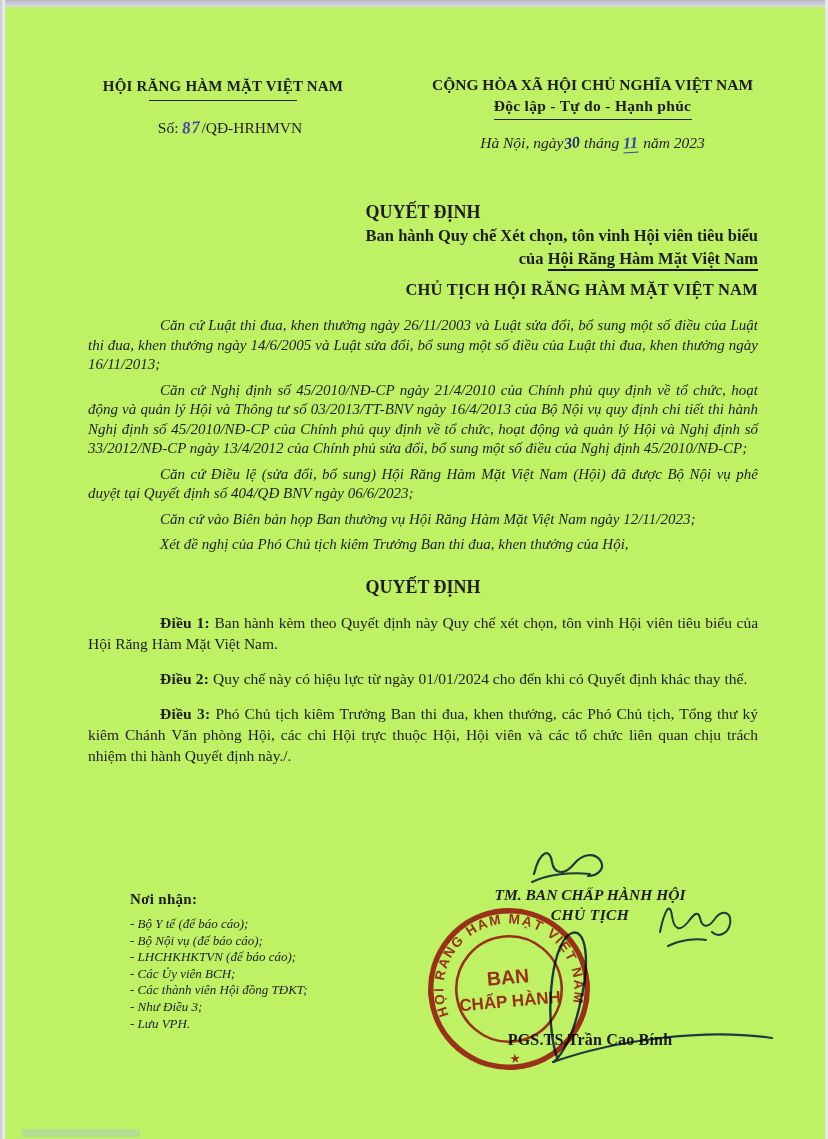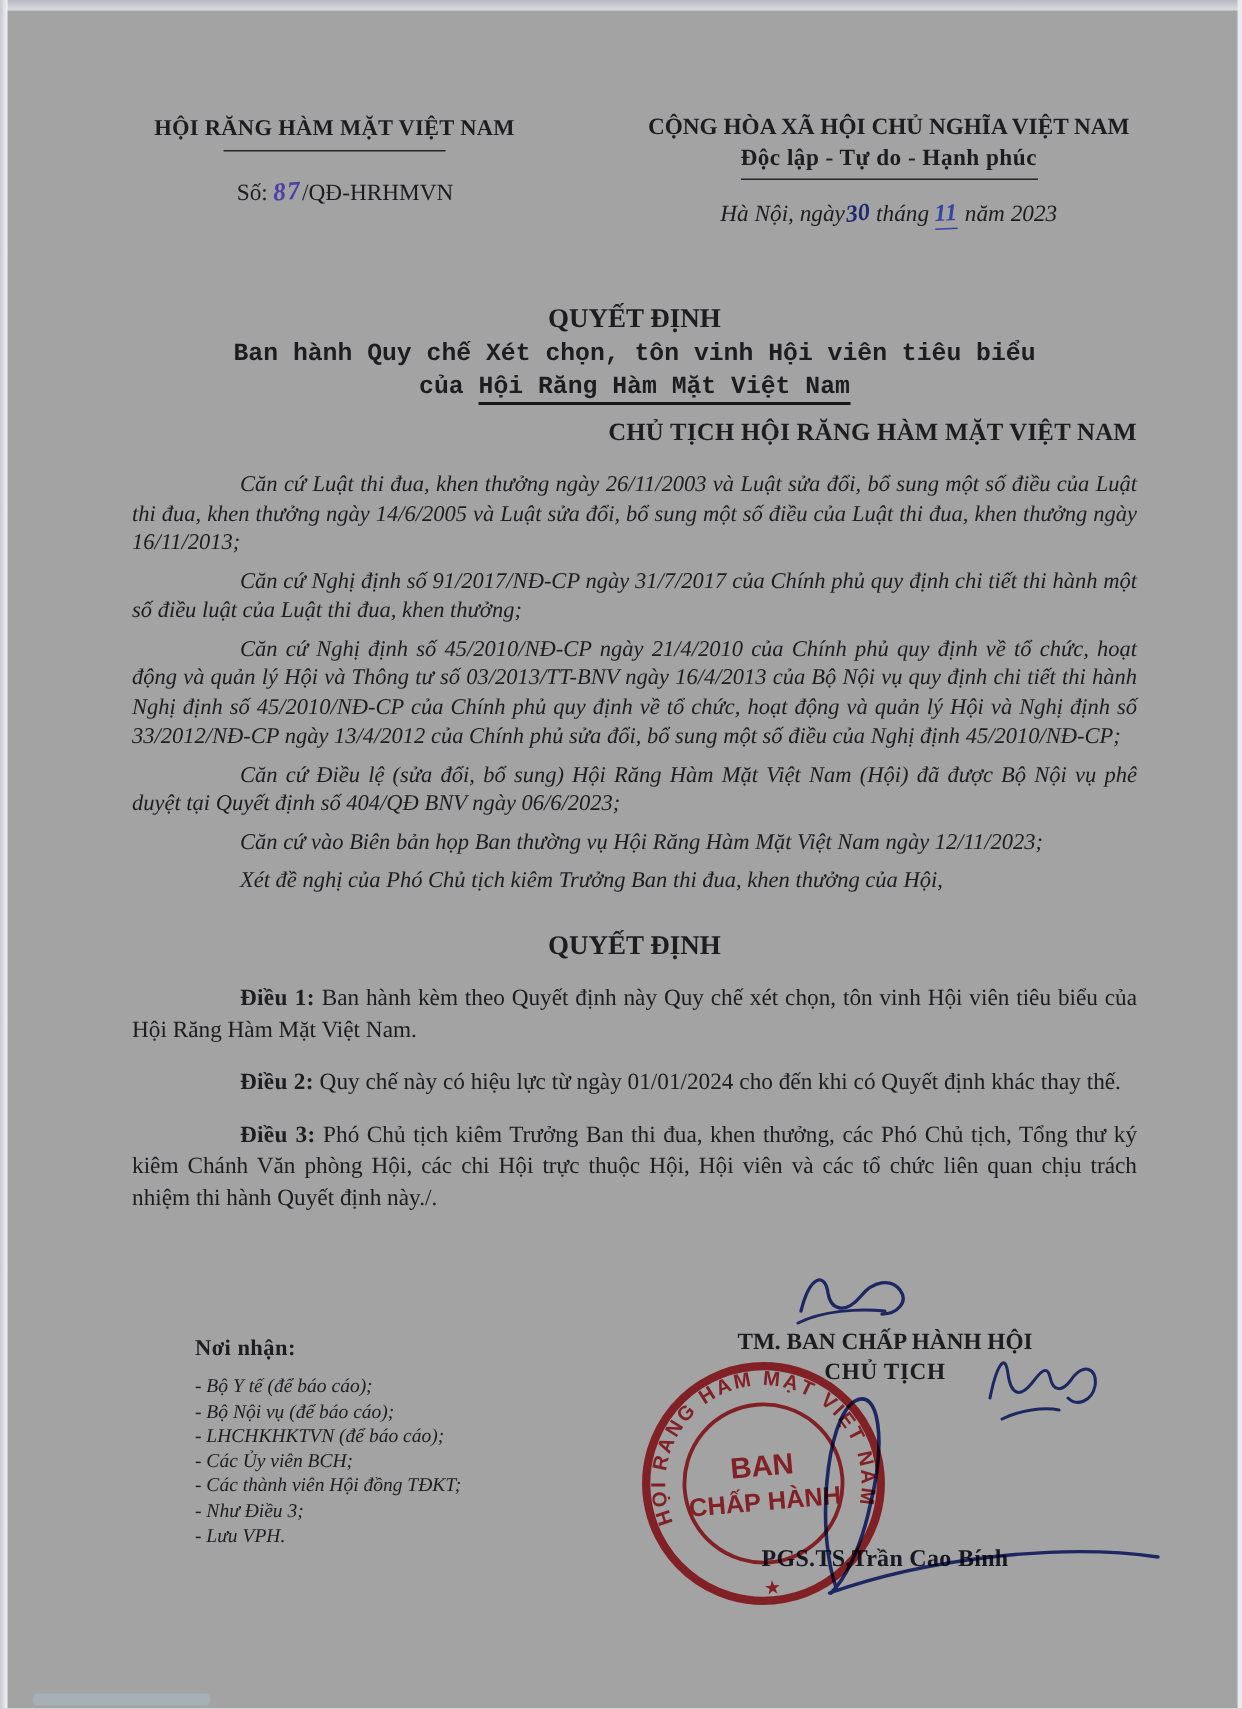--- a/index.html
+++ b/index.html
@@ -1,18 +1,18 @@
 <!DOCTYPE html>
 <html style="--stamp-red: #c8232b; --ink-blue: #2c3c99; --hand-ink: #4c3fa8; --text: #1d1d20;"><head>
 <meta charset="utf-8">
 <style>
   html,body{margin:0;padding:0;background:#e9e9ee;}
   .page{
     position:relative;width:828px;height:1139px;overflow:hidden;
-    background:#a3a3a3;
+    background:#bef264;
     font-family:"Liberation Serif","DejaVu Serif",serif;
     color:var(--text,#1d1d20);
   }
   
   .edge-top{position:absolute;top:0;left:0;right:0;height:7px;background:linear-gradient(#b7b8c1,#dcdde3);}
   .edge-left{position:absolute;top:0;left:0;bottom:0;width:5px;background:linear-gradient(90deg,#c7c8d1,#f3f3f6);}
   .edge-right{position:absolute;top:0;right:0;bottom:0;width:3px;background:#e9e9ef;}
   .smudge{position:absolute;left:22px;top:1129px;width:118px;height:8px;background:#a9c1d0;opacity:.45;border-radius:3px;}
 
   .header-left{position:absolute;left:87px;top:78px;width:272px;text-align:center;}
@@ -26,42 +26,42 @@
   .header-right{position:absolute;left:425px;top:76px;width:335px;text-align:center;}
   .motto1{font-size:15.5px;font-weight:bold;}
   .motto2{font-size:15.5px;font-weight:bold;margin-top:3px;letter-spacing:.3px;}
   .rule-right{width:198px;margin:4px auto 0;}
   .dateline{margin-top:14px;font-style:italic;font-size:15.5px;white-space:nowrap;}
   .hand-day{transform:rotate(-7deg);color:#20296f;margin-left:-3px;font-size:16px;}
   .hand-month{transform:rotate(-3deg);color:#3444a2;font-size:16px;border-bottom:1.5px solid #3444a2;margin-right:1px;}
 
   .content{position:absolute;left:88px;top:174px;width:670px;margin-top:28px;}
   .h-main{font-size:18px;font-weight:bold;text-align:center;margin:0;}
-  .h-sub{font-size:16.5px;font-weight:bold;text-align:center;margin:3px 0 0;font-family:Liberation Mono, monospace;}
+  .h-sub{font-size:16.5px;font-weight:bold;text-align:right;margin:3px 0 0;}
   .u-span{border-bottom:2px solid #17171c;padding-bottom:1px;}
   .h-authority{font-size:16.5px;font-weight:bold;text-align:right;margin:11px 0 0;letter-spacing:.2px;}
   .preamble p{
     font-style:italic;font-size:15px;line-height:19.5px;text-align:justify;
     text-indent:72px;margin:6px 0 0;
   }
   .preamble p:first-child{margin-top:16px;}
   .h-decision{font-size:18px;font-weight:bold;text-align:center;margin:22px 0 0;}
   .article{
     font-size:15.5px;line-height:21px;text-align:justify;
     text-indent:72px;margin:14px 0 0;
   }
   .article:first-of-type{margin-top:16px;}
   .article b{letter-spacing:.2px;}
 
   .footer-left{position:absolute;left:130px;top:891px;width:330px;}
   .recipients-label{font-size:15px;font-weight:bold;letter-spacing:.3px;}
   .recipients-list{margin-top:8px;font-style:italic;}
   .recipient-item{font-size:13px;line-height:16.6px;}
 
-  .footer-right{position:absolute;left:430px;top:886px;width:320px;text-align:center;}
+  .footer-right{position:absolute;left:430px;top:886px;width:320px;text-align:center;font-style:italic;}
   .sig-line1{font-size:15.5px;font-weight:bold;}
   .sig-line2{font-size:15.5px;font-weight:bold;margin-top:2px;letter-spacing:.4px;}
   .signer-name{position:absolute;left:430px;top:1031px;width:320px;text-align:center;
     font-size:16px;font-weight:bold;color:#181824;letter-spacing:.2px;}
 
   .stamp{position:absolute;left:424px;top:904px;width:170px;height:170px;
     transform:rotate(-5deg);opacity:.93;mix-blend-mode:multiply;}
   .stamp-stroke{stroke:var(--stamp-red,#c8232b);fill:none;}
   .stamp-fill{fill:var(--stamp-red,#c8232b);}
   .stamp text{font-family:"Liberation Sans","DejaVu Sans",sans-serif;}
@@ -107,21 +107,20 @@
     <p class="h-main">QUYẾT ĐỊNH</p>
     <p class="h-sub">Ban hành Quy chế Xét chọn, tôn vinh Hội viên tiêu biểu</p>
     <p class="h-sub">
       <span>của</span>
       <span class="u-span">Hội Răng Hàm Mặt Việt Nam</span>
     </p>
     <p class="h-authority">CHỦ TỊCH HỘI RĂNG HÀM MẶT VIỆT NAM</p>
 
     <div class="preamble">
       <p>Căn cứ Luật thi đua, khen thưởng ngày 26/11/2003 và Luật sửa đổi, bổ sung một số điều của Luật thi đua, khen thưởng ngày 14/6/2005 và Luật sửa đổi, bổ sung một số điều của Luật thi đua, khen thưởng ngày 16/11/2013;</p>
-      <p>Căn cứ Nghị định số 91/2017/NĐ-CP ngày 31/7/2017 của Chính phủ quy định chi tiết thi hành một số điều luật của Luật thi đua, khen thưởng;</p>
       <p>Căn cứ Nghị định số 45/2010/NĐ-CP ngày 21/4/2010 của Chính phủ quy định về tổ chức, hoạt động và quản lý Hội và Thông tư số 03/2013/TT-BNV ngày 16/4/2013 của Bộ Nội vụ quy định chi tiết thi hành Nghị định số 45/2010/NĐ-CP của Chính phủ quy định về tổ chức, hoạt động và quản lý Hội và Nghị định số 33/2012/NĐ-CP ngày 13/4/2012 của Chính phủ sửa đổi, bổ sung một số điều của Nghị định 45/2010/NĐ-CP;</p>
       <p>Căn cứ Điều lệ (sửa đổi, bổ sung) Hội Răng Hàm Mặt Việt Nam (Hội) đã được Bộ Nội vụ phê duyệt tại Quyết định số 404/QĐ BNV ngày 06/6/2023;</p>
       <p>Căn cứ vào Biên bản họp Ban thường vụ Hội Răng Hàm Mặt Việt Nam ngày 12/11/2023;</p>
       <p>Xét đề nghị của Phó Chủ tịch kiêm Trưởng Ban thi đua, khen thưởng của Hội,</p>
     </div>
 
     <p class="h-decision">QUYẾT ĐỊNH</p>
 
     <p class="article"><b>Điều 1:</b> <span>Ban hành kèm theo Quyết định này Quy chế xét chọn, tôn vinh Hội viên tiêu biểu của Hội Răng Hàm Mặt Việt Nam.</span></p>
     <p class="article"><b>Điều 2:</b> <span>Quy chế này có hiệu lực từ ngày 01/01/2024 cho đến khi có Quyết định khác thay thế.</span></p>

